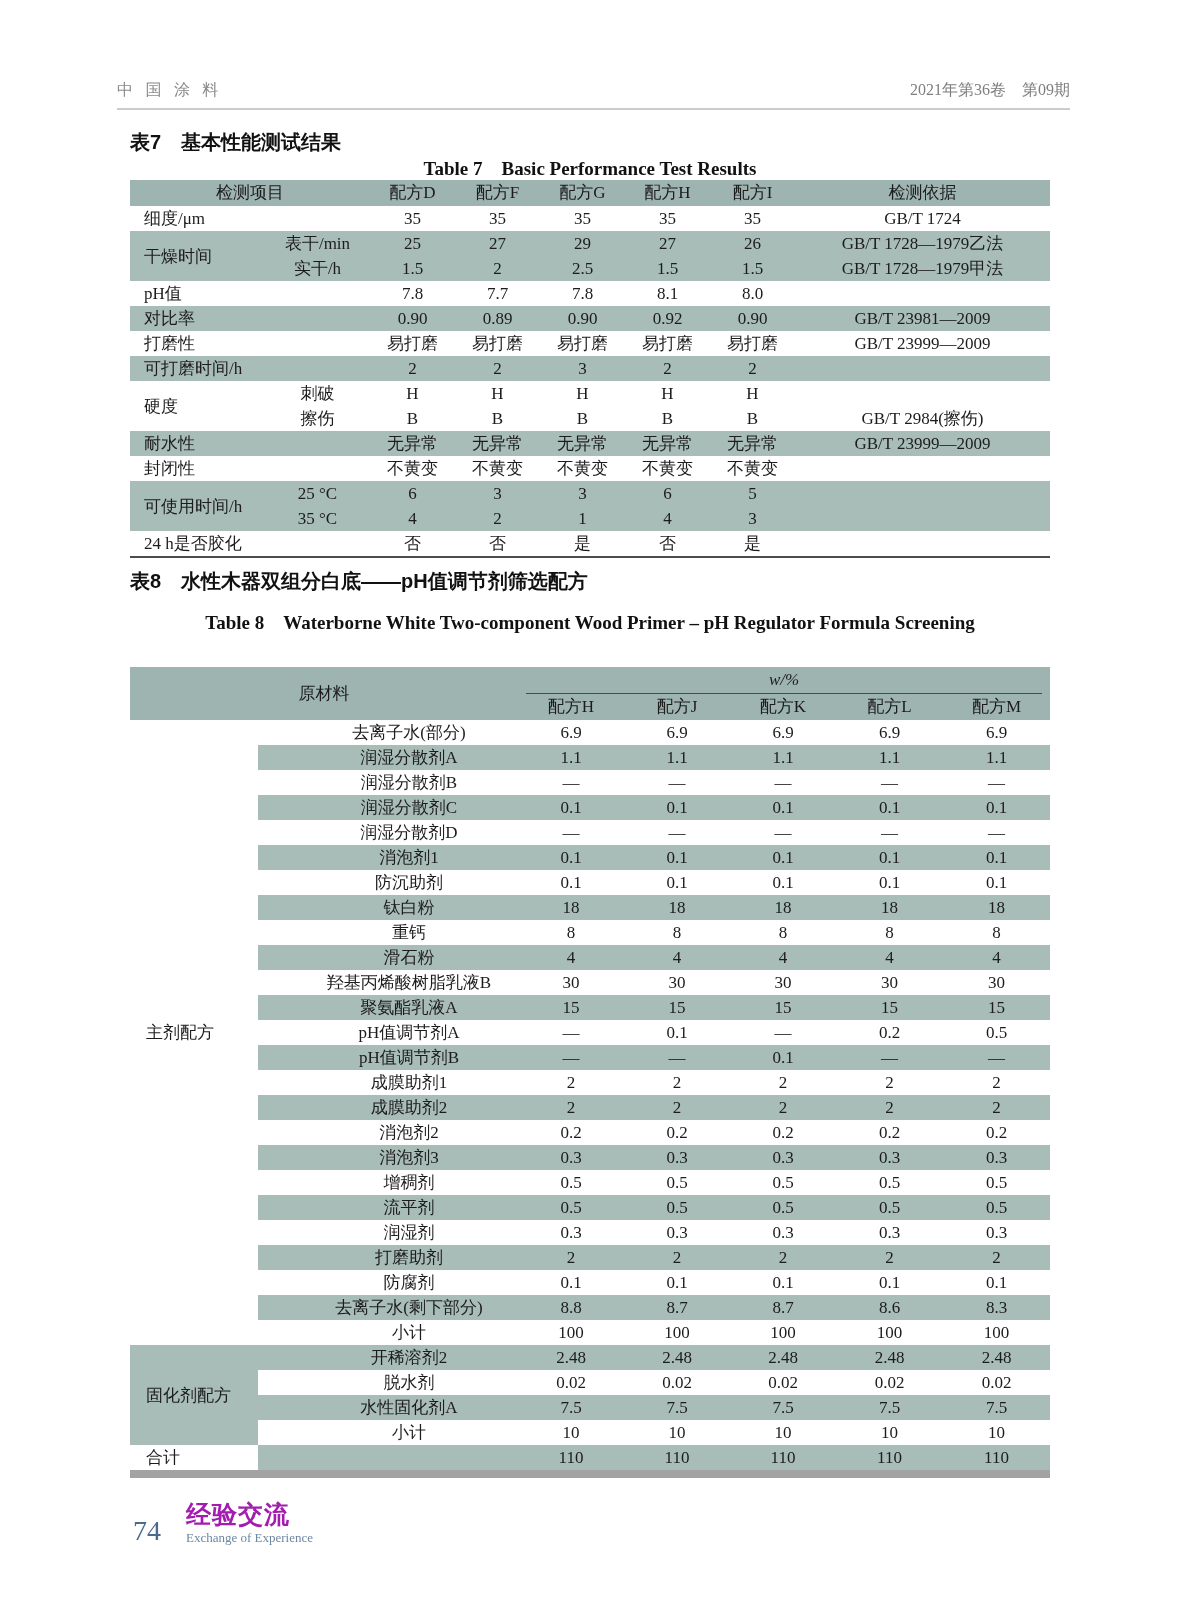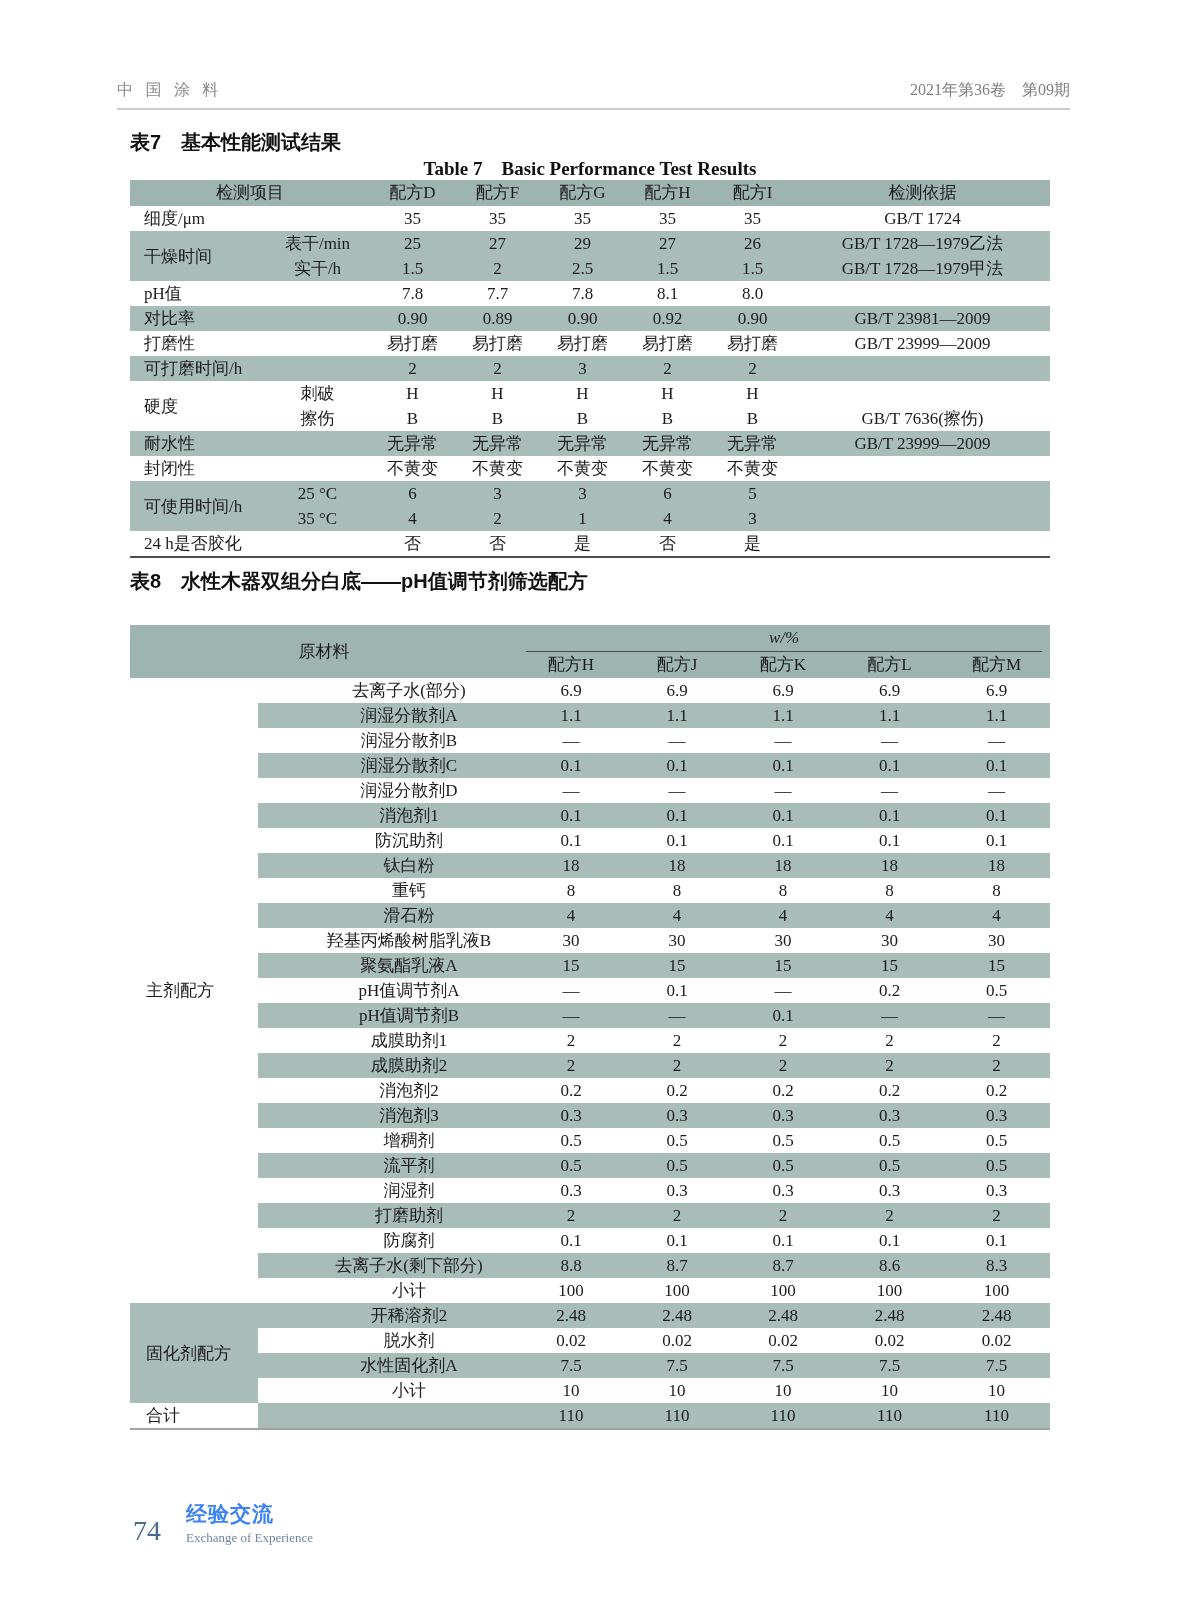--- a/index.html
+++ b/index.html
@@ -22,37 +22,37 @@
   
   .tbl-title-zh{position:absolute;left:130px;width:920px;
     font-size:20px;font-weight:bold;color:#111;}
   .tbl-title-en{position:absolute;left:130px;width:920px;text-align:center;
     font-size:19px;font-weight:bold;font-family:"Liberation Serif",serif;color:#111;}
   
   table{border-collapse:collapse;table-layout:fixed;}
   td{font-family:"Liberation Serif", serif;font-size:17px;text-align:center;
      padding:0;height:25px;line-height:25px;overflow:hidden;white-space:nowrap;}
   .t7{position:absolute;left:130px;top:180px;width:920px;border-bottom:2px solid #4c4c4c;}
-  .t8{position:absolute;left:130px;top:625px;width:920px;border-bottom:2px solid #a3a3a3;}
+  .t8{position:absolute;left:130px;top:667px;width:920px;border-bottom:8px solid #a3a3a3;}
   tr.shaded td{background:#a8bcb8;}
   td.hdr{background:#9eb4b0;height:18px;line-height:26px;}
   .t7 td.lbl{text-align:left;padding-left:14px;}
   .t7 td.hdr.lbl{text-align:center;padding-left:0;}
   .t8 td.mat{text-align:center;padding-left:42px;}
   .t8 td.mat.shade,.t8 td.val.shade{background:#a8bcb8;}
   .t8 td.group{text-align:left;padding-left:16px;font-family:"Liberation Sans",sans-serif;font-size:17px;}
   .t8 td.group.gshade{background:#a8bcb8;}
   .wpct-wrap{margin:0 8px;border-bottom:1.5px solid #4a4a4a;height:26px;line-height:26px;
     font-style:italic;font-family:"Liberation Serif",serif;}
   
   .footer{position:absolute;left:133px;top:1502px;display:flex;align-items:flex-end;}
   .footer .pageno{font-family:"Liberation Serif",serif;font-size:28px;color:#4a6b8e;
     align-self:flex-end;margin-right:12px;line-height:30px;}
   .footer .vbar{width:4px;background:#4a6b8e;margin-right:9px;}
-  .footer .sec-zh{font-size:21px;font-weight:bold;color:#3b82f6;letter-spacing:1px;line-height:24px;}
+  .footer .sec-zh{font-size:25px;font-weight:bold;color:#a21caf;letter-spacing:1px;line-height:24px;}
   .footer .sec-en{font-size:13px;color:#6d87a3;font-family:"Liberation Serif",serif;margin-top:4px;}
 </style>
 </head>
 <body>
 
 <div class="page">
 
   <div class="journal-header">
     <span class="journal-name">中 国 涂 料</span>
     <span class="journal-issue">2021年第36卷　第09期</span>
@@ -156,21 +156,21 @@
           <td>H</td>
           <td></td>
         </tr>
         <tr>
           <td>擦伤</td>
           <td>B</td>
           <td>B</td>
           <td>B</td>
           <td>B</td>
           <td>B</td>
-          <td>GB/T 7636(擦伤)</td>
+          <td>GB/T 2984(擦伤)</td>
         </tr>
         <tr class="shaded">
           <td class="lbl" colspan="2">耐水性</td>
           <td>无异常</td>
           <td>无异常</td>
           <td>无异常</td>
           <td>无异常</td>
           <td>无异常</td>
           <td>GB/T 23999—2009</td>
         </tr>
@@ -208,20 +208,21 @@
           <td>否</td>
           <td>是</td>
           <td>否</td>
           <td>是</td>
           <td></td>
         </tr>
       </tbody>
   </table>
 
   <div class="tbl-title-zh" style="top:568px;">表8　水性木器双组分白底——pH值调节剂筛选配方</div>
+  <div class="tbl-title-en" style="top:610px;">Table 8　Waterborne White Two-component Wood Primer – pH Regulator Formula Screening</div>
 
   <table class="t8">
     <colgroup>
       <col style="width:128px">
         <col style="width:260px">
       <col style="width:106px">
         <col style="width:106px">
         <col style="width:106px">
         <col style="width:107px">
         <col style="width:107px">

